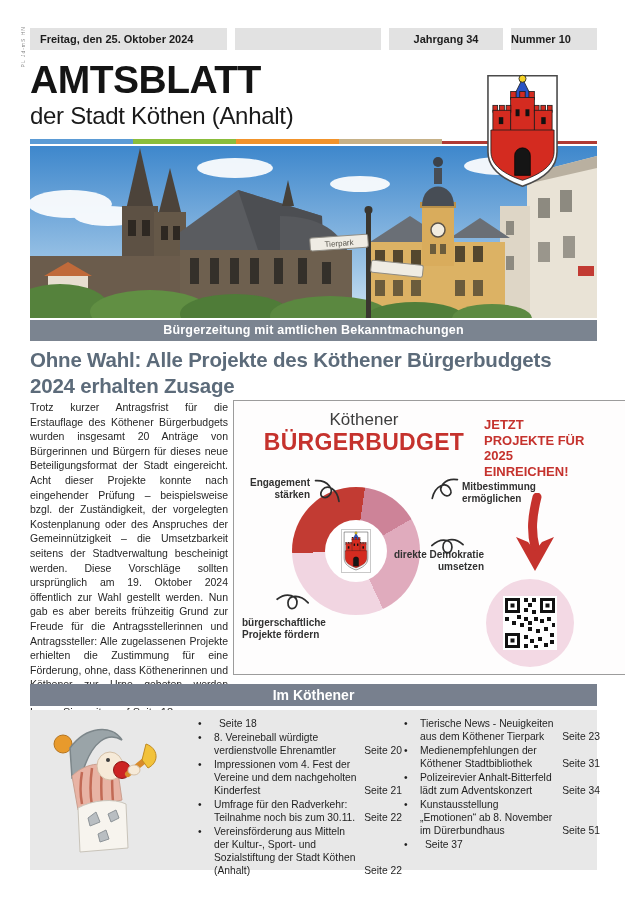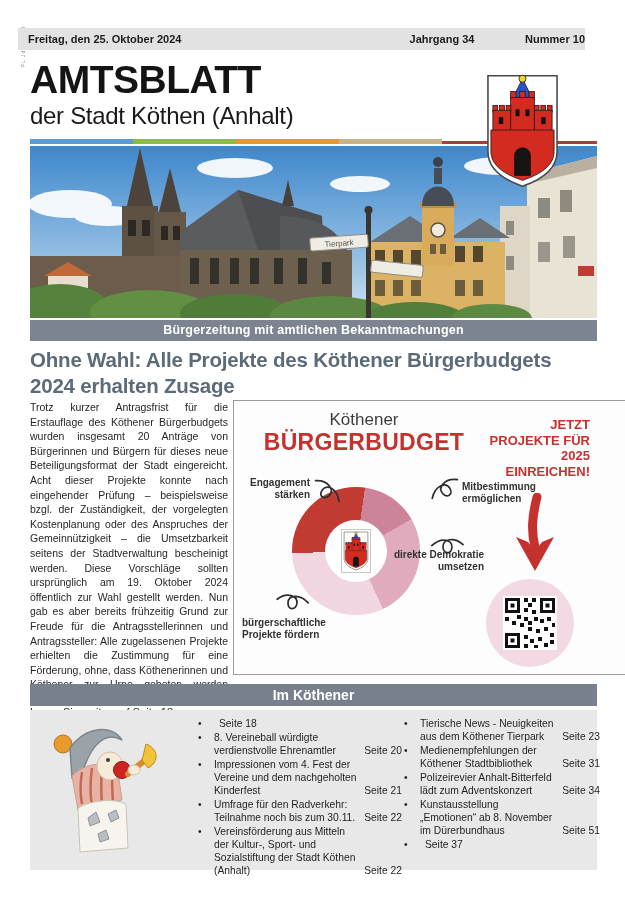--- a/index.html
+++ b/index.html
@@ -5,26 +5,26 @@
   html,body{margin:0;padding:0;}
   body{
     width:625px;height:897px;position:relative;background:#ffffff;
     font-family:"Liberation Sans", sans-serif;color:#222;overflow:hidden;
   }
   
   .edge-mark{
     position:absolute;left:20px;top:26px;font-size:5px;color:#8a8a8a;
     writing-mode:vertical-rl;transform:rotate(180deg);letter-spacing:1px;
   }
-  .header-bar{position:absolute;left:18px;top:28px;width:567px;height:22px;display:flex;}
+  .header-bar{position:absolute;left:30px;top:28px;width:567px;height:22px;display:flex;gap:8px;}
   .hbox{background:#e2e2e2;height:22px;line-height:22px;font-size:11px;font-weight:bold;color:#1c1c1c;}
   .hbox.date{width:197px;padding-left:10px;box-sizing:border-box;}
   .hbox.spacer{flex:1;}
   .hbox.jg{width:114px;text-align:center;}
-  .hbox.nr{width:86px;text-align:right;}
+  .hbox.nr{width:86px;text-align:left;}
   
   .mast-title{position:absolute;left:30px;top:60px;font-size:39px;font-weight:bold;color:#141414;letter-spacing:-0.5px;line-height:1;}
   .mast-sub{position:absolute;left:30px;top:102px;font-size:24px;color:#1a1a1a;letter-spacing:-0.3px;}
   .stripe{position:absolute;left:30px;top:139px;width:567px;height:7px;display:flex;}
   .stripe .seg{width:103px;height:5px;}
   .stripe .seg.red{flex:1;height:3px;margin-top:2px;}
   .crest-large{position:absolute;left:485px;top:72px;width:75px;height:118px;z-index:5;}
   
   .photo{position:absolute;left:30px;top:146px;width:567px;height:172px;overflow:hidden;background:#bcd6ec;}
   .banner{
@@ -60,21 +60,21 @@
   .g-label{position:absolute;font-size:10px;font-weight:bold;color:#313131;line-height:12px;}
   .lab-engagement{left:2px;top:76px;width:74px;text-align:right;}
   .lab-mitbestimmung{left:228px;top:80px;width:104px;text-align:left;}
   .lab-direkte{left:152px;top:148px;width:98px;text-align:right;}
   .lab-projekte{left:8px;top:216px;width:112px;text-align:left;}
   .squig{position:absolute;width:34px;height:26px;}
   .sq1{left:76px;top:78px;transform:scaleX(-1) rotate(-15deg);}
   .sq2{left:194px;top:76px;transform:rotate(-10deg);}
   .sq3{left:196px;top:132px;transform:rotate(25deg);}
   .sq4{left:42px;top:188px;transform:scaleX(-1) rotate(20deg);}
-  .g-cta{position:absolute;left:250px;top:16px;width:106px;text-align:right;font-size:13px;font-weight:bold;color:#c5322d;line-height:15.5px;}
+  .g-cta{position:absolute;left:250px;top:16px;width:106px;text-align:left;font-size:13px;font-weight:bold;color:#c5322d;line-height:15.5px;}
   .g-arrow{position:absolute;left:278px;top:92px;width:46px;height:80px;}
   .qr-circle{
     position:absolute;left:252px;top:178px;width:88px;height:88px;border-radius:50%;background:#f3d9e4;
     display:flex;align-items:center;justify-content:center;
   }
   
   .ov-bar{
     position:absolute;left:30px;top:684px;width:567px;height:22px;background:#78808e;color:#fff;
     font-size:14px;font-weight:bold;text-align:center;line-height:22px;
   }

